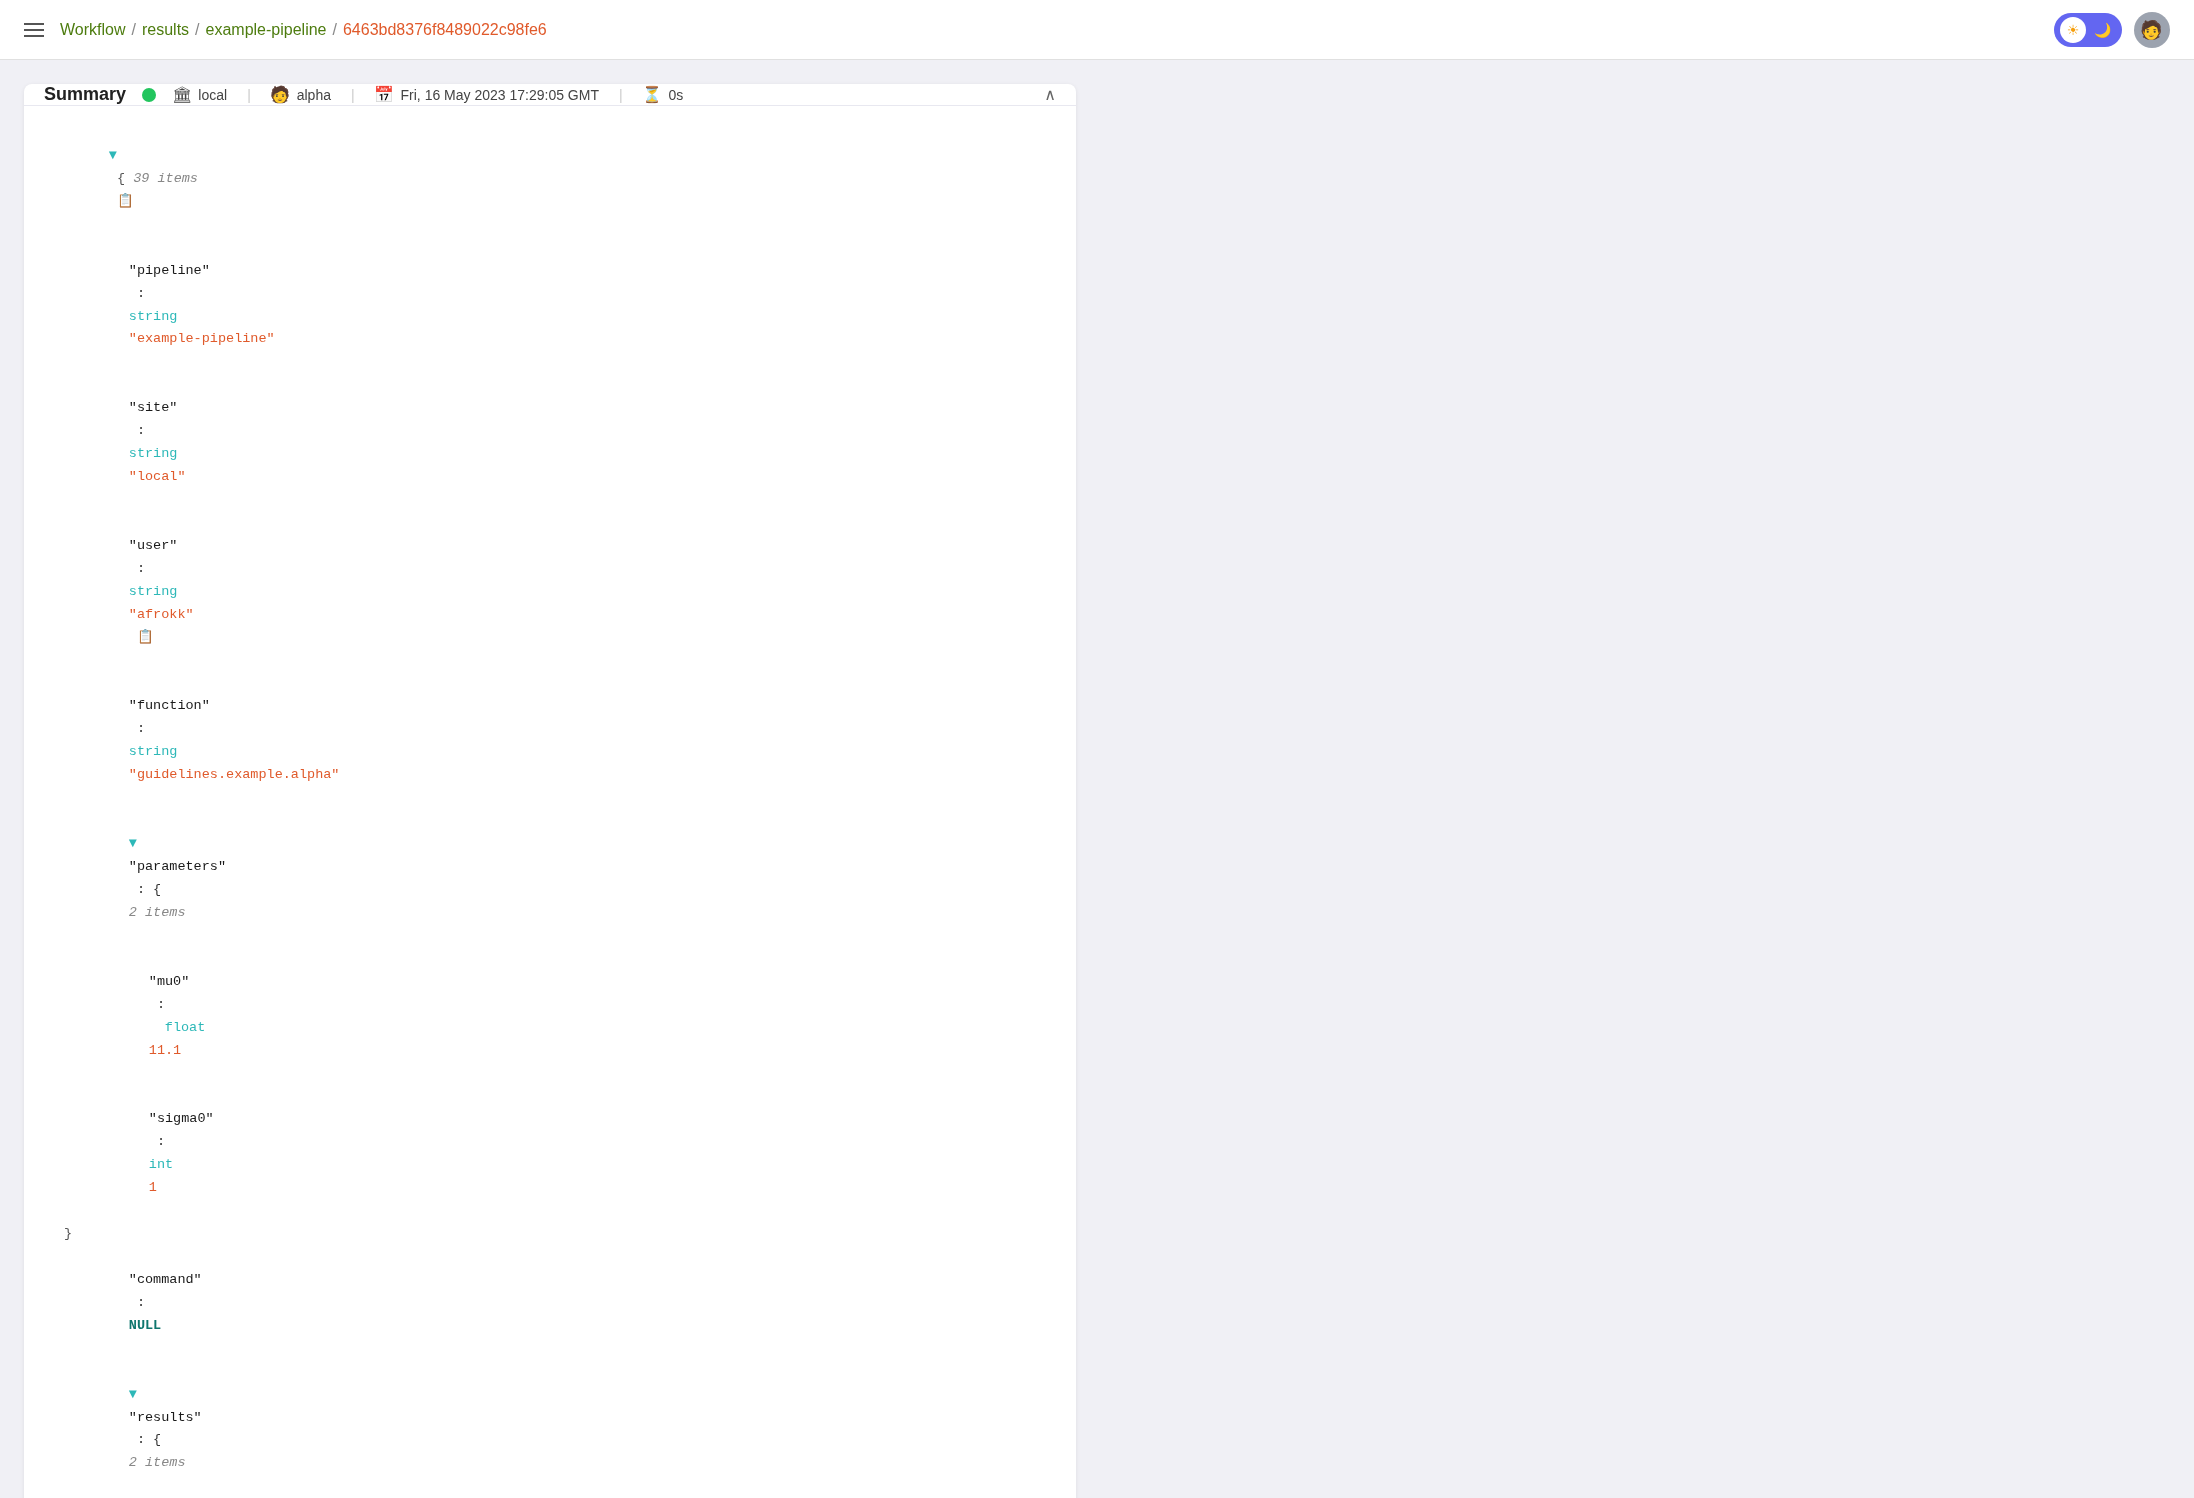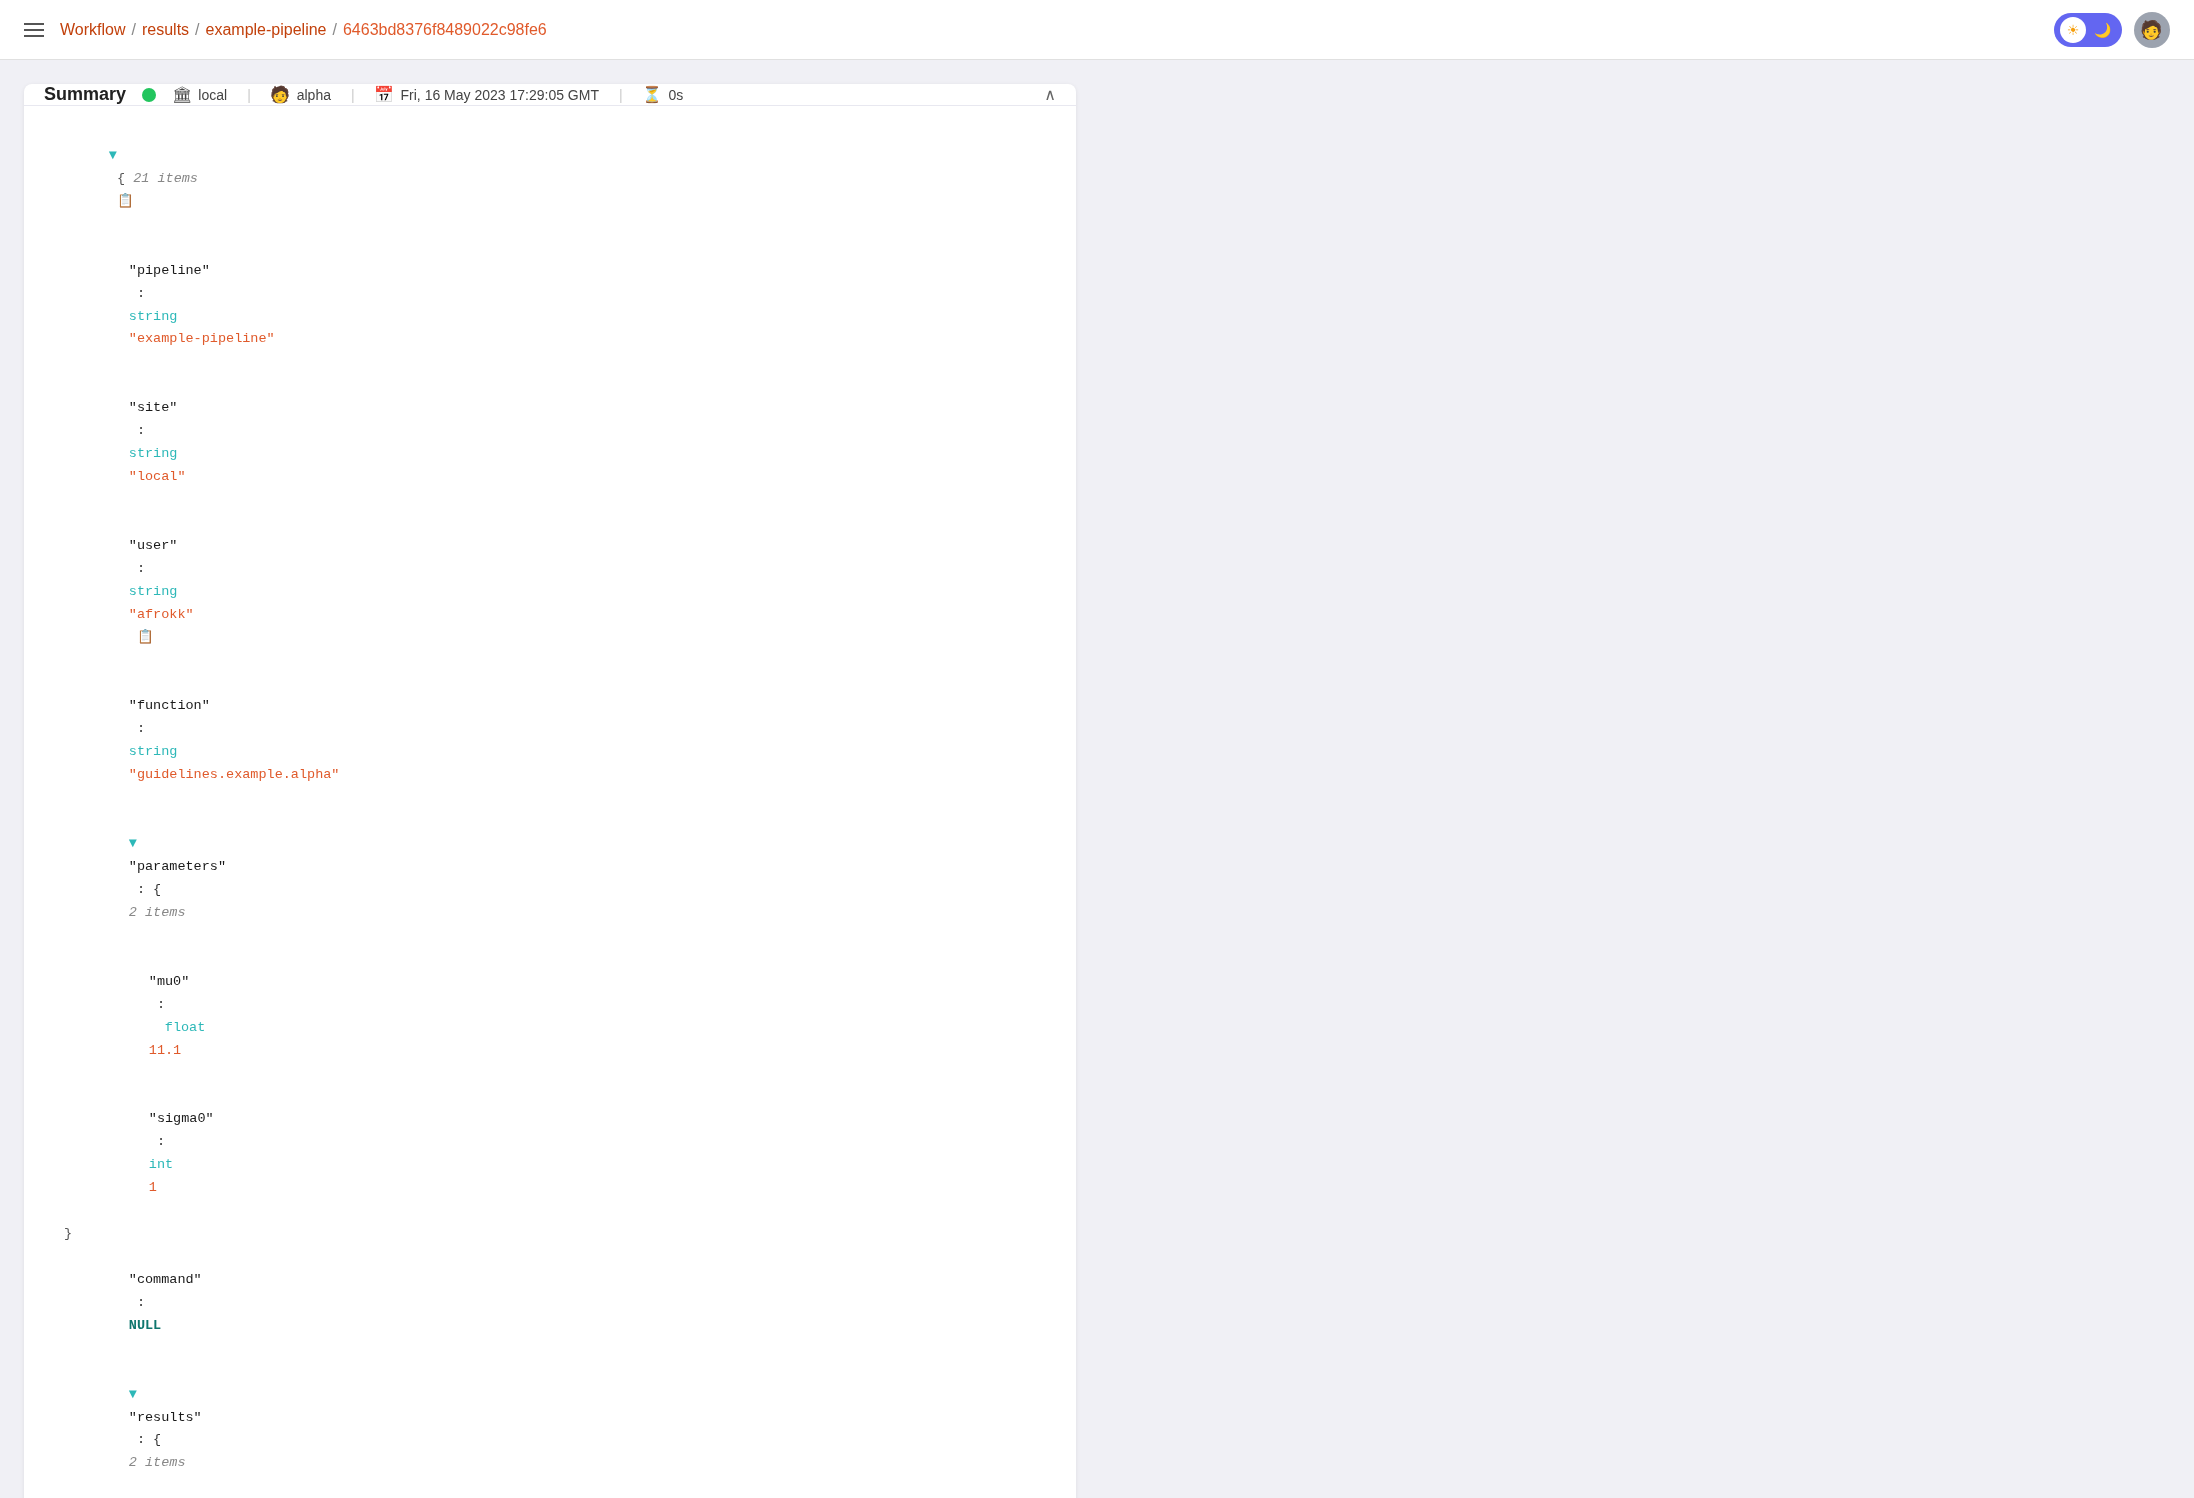--- a/index.html
+++ b/index.html
@@ -38,21 +38,21 @@
       height: 2px;
       background: #555;
     }
     .breadcrumb {
       display: flex;
       align-items: center;
       gap: 6px;
       font-size: 16px;
     }
     .breadcrumb a {
-      color: #c2410c;
+      color: #4d7c0f;
       text-decoration: none;
     }
     .breadcrumb-sep {
       color: #888;
     }
     .breadcrumb-id {
       color: #e05a2b;
       font-weight: 500;
     }
     .navbar-right {
@@ -250,21 +250,21 @@
 
       <div class="header-right">
         <button class="chevron-btn">∧</button>
       </div>
     </div>
 
     <div class="json-content">
 
       <span class="json-line">
         <span class="expand-arrow">▼</span>
-        <span class="json-bracket"> { </span><span class="json-count">21 items</span>
+        <span class="json-bracket"> { </span><span class="json-count">39 items</span>
         <span class="json-bracket"> 📋</span>
       </span>
 
       <span class="json-line indent1">
         <span class="json-key">"pipeline"</span>
         <span> : </span>
         <span class="json-type-string">string </span>
         <span class="json-string">"example-pipeline"</span>
       </span>
 

